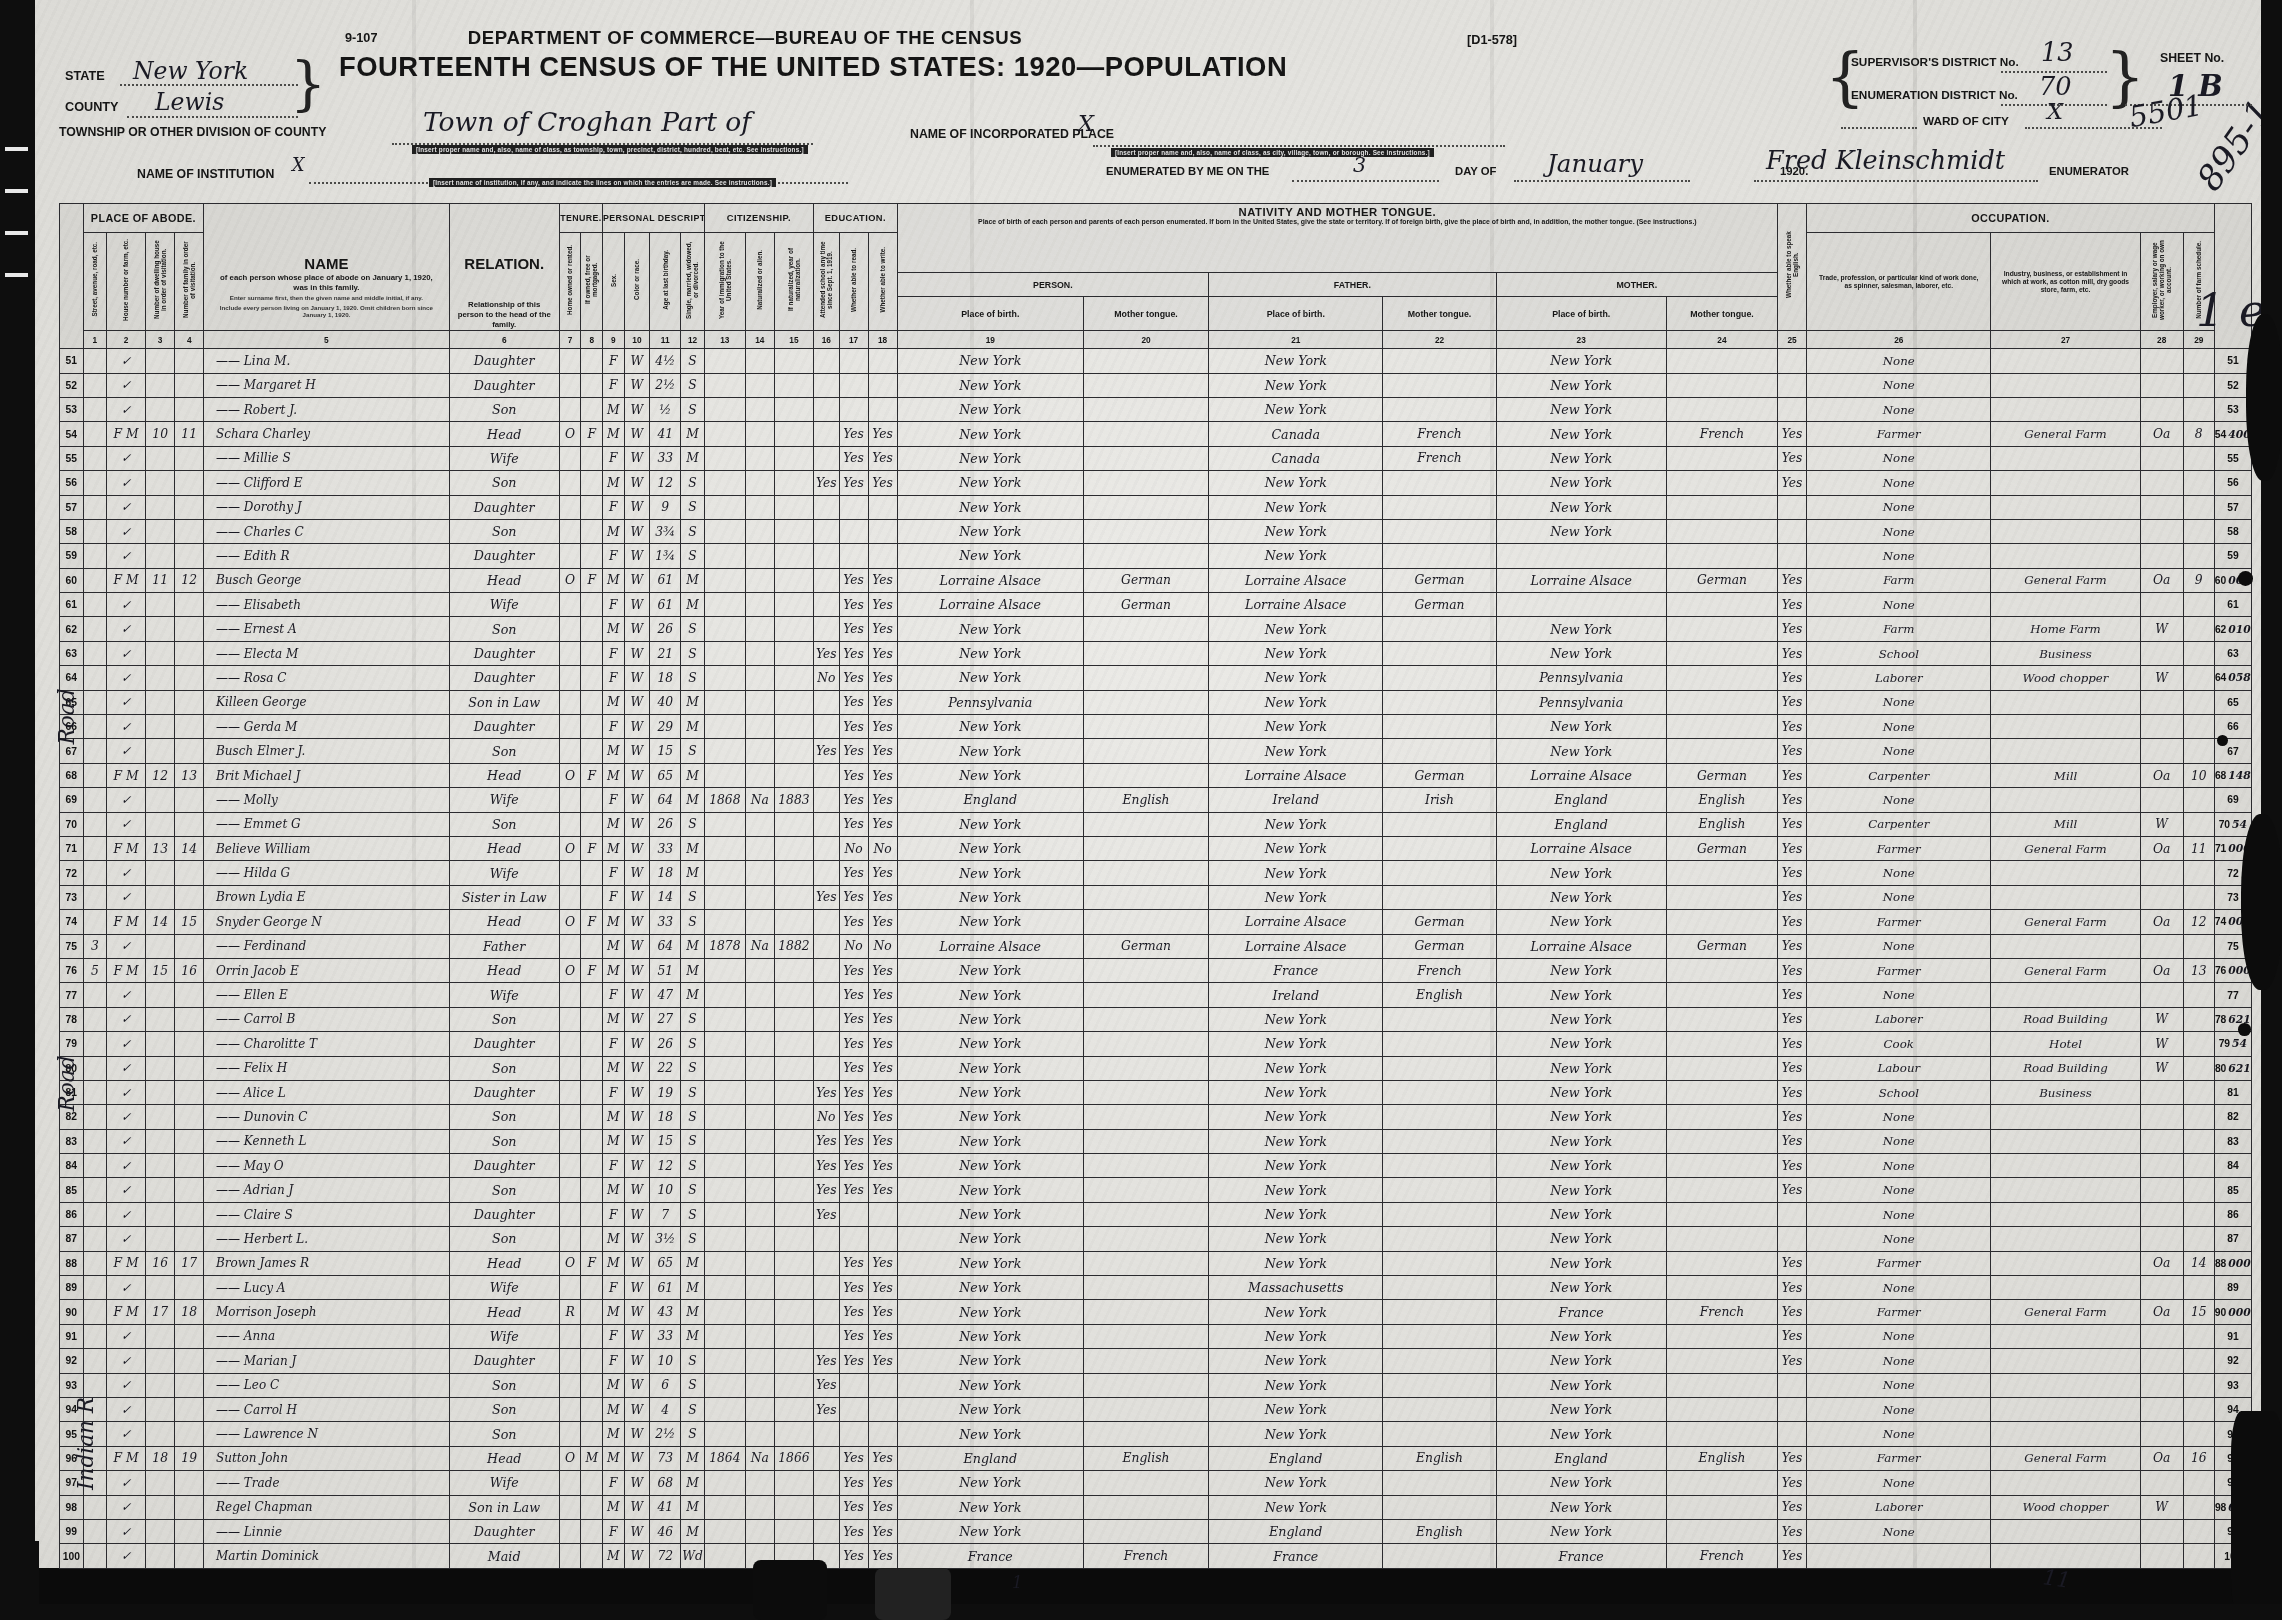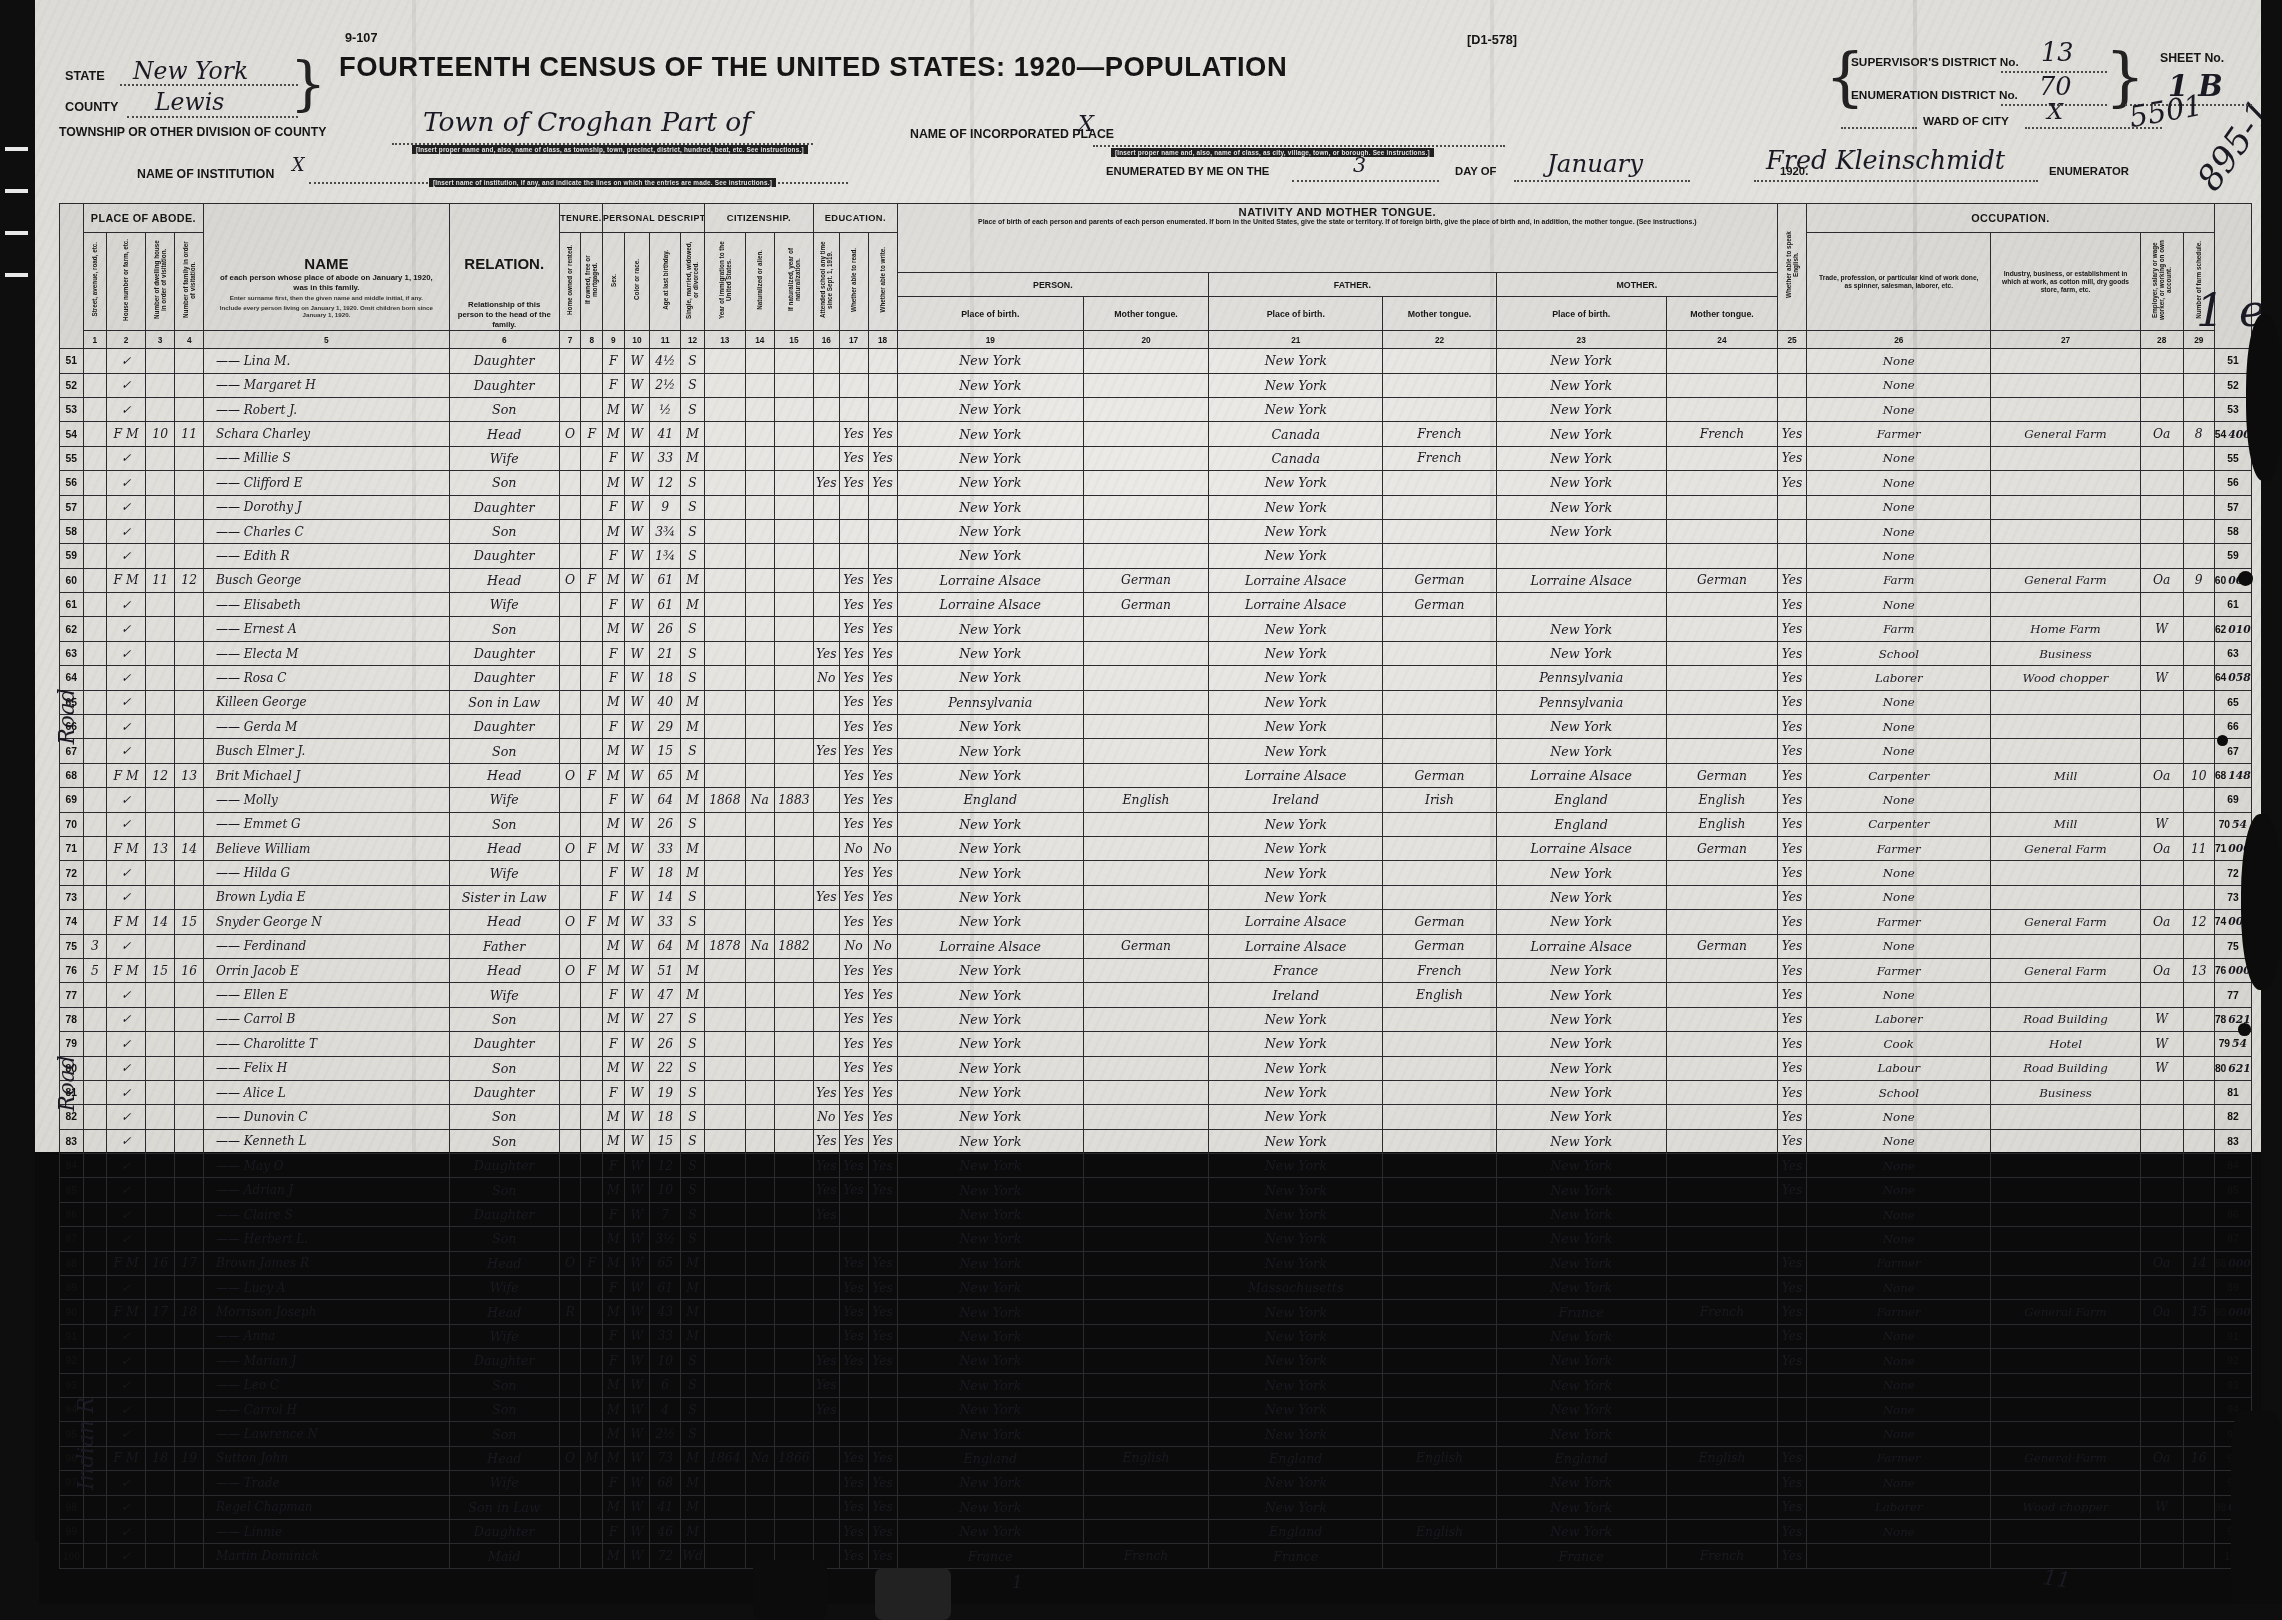--- a/index.html
+++ b/index.html
@@ -1,18 +1,18 @@
 <!DOCTYPE html>
 <html><head>
 <meta charset="utf-8">
 <style>
   html,body{margin:0;padding:0;}
   body{width:2283px;height:1620px;position:relative;overflow:hidden;background:#0b0b0b;
        font-family:"Liberation Sans",sans-serif;}
-  .sheet{position:absolute;left:0;top:0;width:2283px;height:1152px;background:#e4e3de;
+  .sheet{position:absolute;left:0;top:0;width:2283px;height:1568px;background:#e4e3de;
     background-image:
       repeating-linear-gradient(115deg, rgba(0,0,0,0.02) 0 2.9px, rgba(0,0,0,0) 2.9px 8.8px),
       repeating-linear-gradient(22deg, rgba(255,255,255,0.03) 0 2px, rgba(0,0,0,0) 2px 5.9px),
       radial-gradient(ellipse at 50% 40%, rgba(255,255,255,0.25), rgba(0,0,0,0.05));}
   .crease{position:absolute;top:0;height:100%;width:3.9px;background:rgba(0,0,0,0.05);}
   
   .edge{position:absolute;background:#0e0e0e;}
   .blob{position:absolute;background:#0c0c0c;border-radius:45%;}
   .bindmark{position:absolute;background:#e8e8e8;height:3.9px;width:23.5px;left:4.9px;}
   
@@ -57,20 +57,21 @@
 <body>
 
 <div class="sheet">
 
   <div class="crease" style="left:412px"></div>
   <div class="crease" style="left:970px"></div>
   <div class="crease" style="left:1490px"></div>
   <div class="crease" style="left:1913px;background:rgba(0,0,0,0.07)"></div>
 
   <div class="p b" style="left:345px;top:31px;font-size:12.7px;">9-107</div>
+  <div class="p b ctr" style="left:304px;top:27.4px;width:882px;font-size:18.6px;letter-spacing:0.6px;">DEPARTMENT OF COMMERCE—BUREAU OF THE CENSUS</div>
   <div class="p b ctr" style="left:294px;top:51px;width:902px;font-size:27.4px;letter-spacing:0.5px;margin-left:45px;">FOURTEENTH CENSUS OF THE UNITED STATES: 1920—POPULATION</div>
   <div class="p b" style="left:1467px;top:33px;font-size:12.7px;">[D1-578]</div>
 
   <div class="p b" style="left:65px;top:69px;font-size:12.7px;">STATE</div>
   <div class="uline" style="left:120px;top:84px;width:178px;"></div>
   <div class="hw hwabs" style="left:133px;top:57px;font-size:23.5px;">New York</div>
   <div class="p b" style="left:65px;top:100px;font-size:12.7px;">COUNTY</div>
   <div class="uline" style="left:127px;top:116px;width:171px;"></div>
   <div class="hw hwabs" style="left:155px;top:88px;font-size:23.5px;">Lewis</div>
   <div class="brace" style="left:290px;top:51px;font-size:57px;">}</div>

